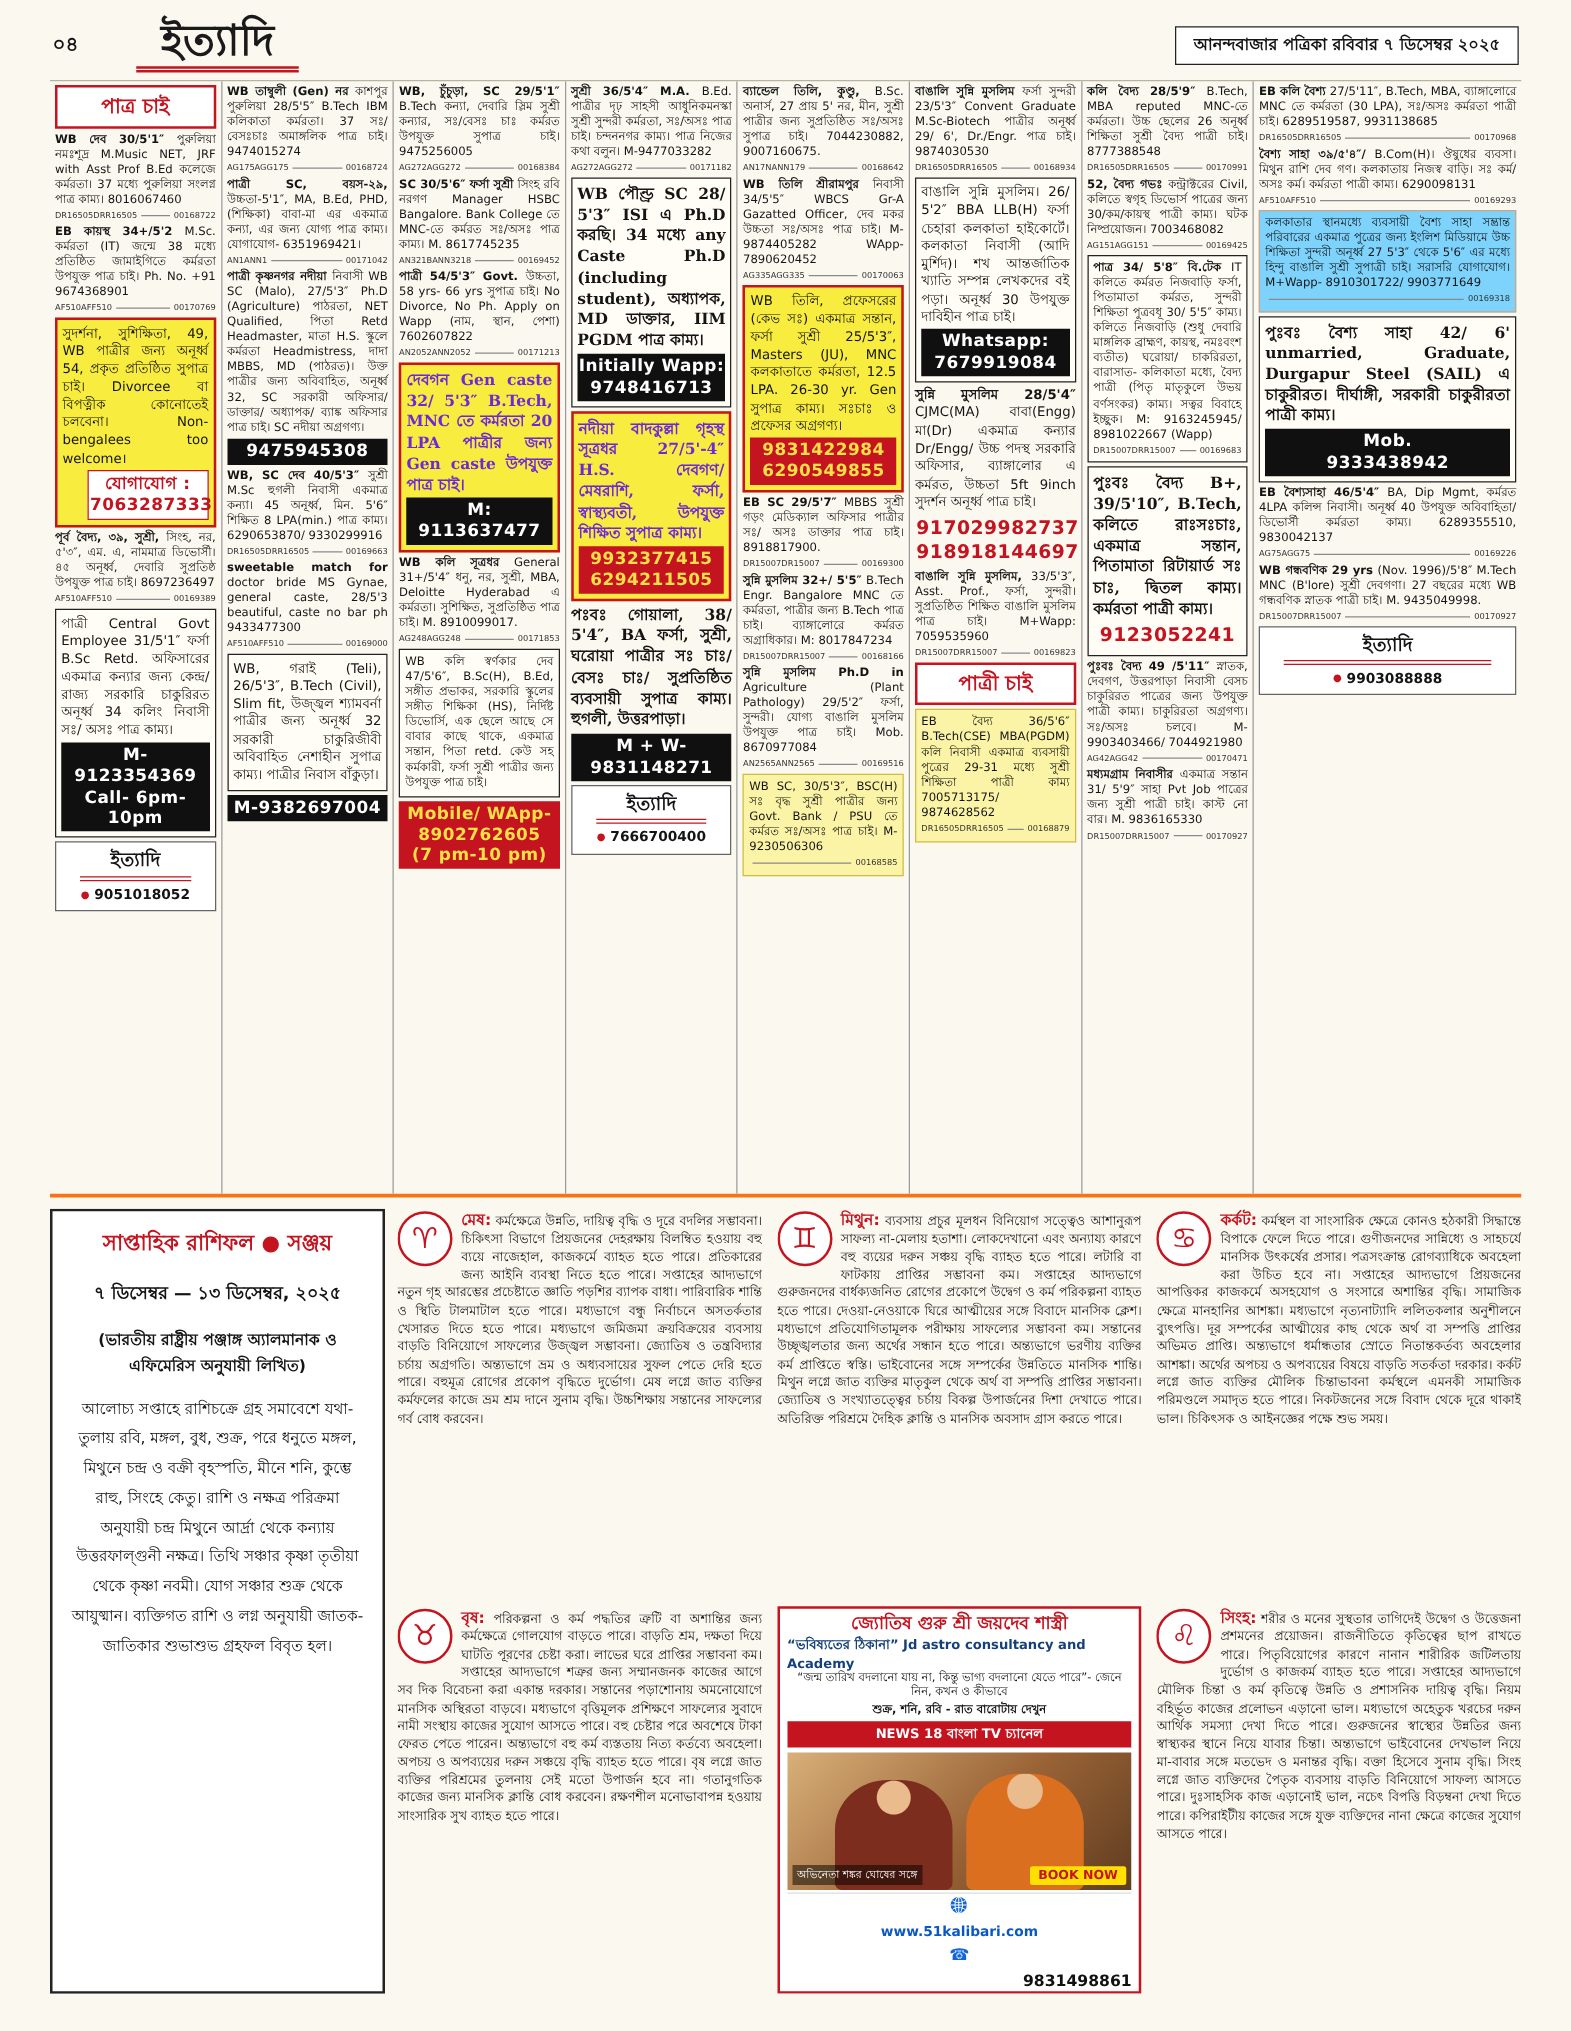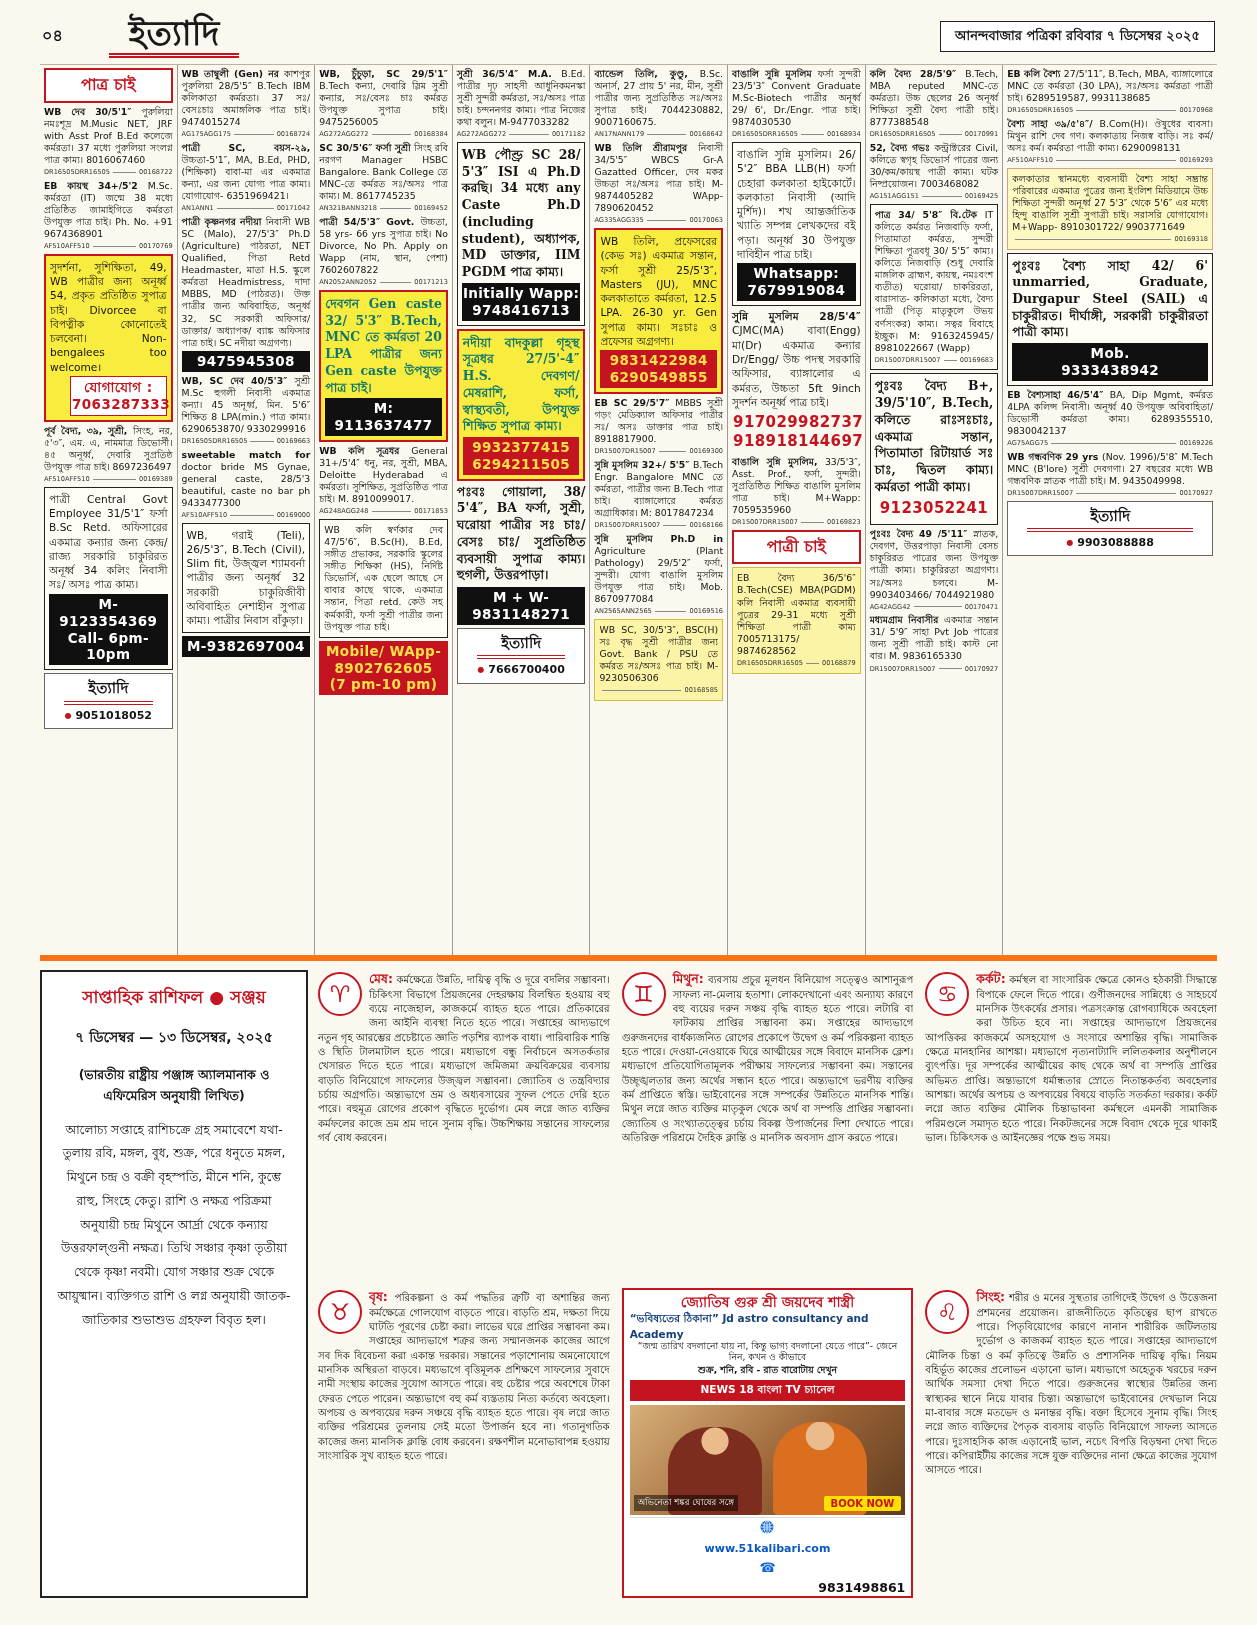--- a/index.html
+++ b/index.html
@@ -7,35 +7,35 @@
   .page{box-sizing:border-box;height:100%;padding:12px 40px 0 40px;}
 
   
   header{display:flex;align-items:flex-end;gap:18px;padding:4px 2px 6px;border-bottom:1px solid #b9b2a2;}
   .pgnum{font-weight:bold;font-size:16px;padding-bottom:8px;}
   .masthead{margin:0 0 0 28px;font-family:"DejaVu Serif",serif;font-weight:bold;font-size:34px;line-height:1;color:#1a1a1a;border-bottom:5px double #c41420;padding:0 20px 3px;}
   .hspace{flex:1;}
   .dateline{border:1.5px solid #222;background:#fff;padding:4px 14px;font-weight:bold;font-size:13px;margin-bottom:6px;}
 
   
-  .classifieds{display:flex;height:890px;overflow:hidden;border-bottom:6px solid #f97316;}
+  .classifieds{display:flex;height:890px;overflow:hidden;border-bottom:3px solid #f97316;}
   .col{flex:1;min-width:0;padding:3px 4px;overflow:hidden;}
   .col+.col{border-left:1px solid #9a9a9a;}
   .col:last-child{flex:1.6;}
   .ad{margin-bottom:3px;font-size:9.3px;line-height:1.3;text-align:justify;}
   .ad-b b{font-weight:bold;}
   .s-box{border:1.5px solid #222;padding:4px;background:#fffdf6;}
   .s-yellow{background:#f8ec3f;border:2px solid #c41420;padding:4px;}
   .s-paleyellow{background:#fbf3a6;border:1px solid #cdbd4a;padding:4px;}
-  .s-peach{background:#fef9c3;border:1px solid #cfa47e;padding:4px;}
+  .s-peach{background:#7dd3fc;border:1px solid #cfa47e;padding:4px;}
   .s-header{border:2.5px solid #c41420;color:#c41420;font-weight:bold;text-align:center;font-size:16px;padding:5px 2px;background:#fff;}
   .s-ityadi{border:1px solid #666;padding:5px 3px;background:#fff;}
   .z-md{font-size:10.6px;line-height:1.35;}
   .z-lg{font-size:12.4px;line-height:1.35;font-weight:bold;font-family:"DejaVu Serif",serif;}
-  .c-red .ad-b{color:#0f766e;}
+  .c-red .ad-b{color:#6d28d9;}
   .ad-ph{font-weight:bold;text-align:center;font-size:13.5px;line-height:1.25;padding:2px 1px;margin-top:2px;letter-spacing:.4px;font-family:"DejaVu Sans",sans-serif;}
   .p-black{background:#101010;color:#fff;}
   .p-red{background:#c41420;color:#fde047;}
   .p-redtext{color:#c41420;font-size:15px;}
   .p-white{background:#fff;color:#c41420;border:1px solid #c41420;margin-left:20px;}
   .code{display:flex;align-items:center;font-size:6.6px;color:#333;margin:2px 0 1px;}
   .code i{flex:1;border-top:1px solid #8a8a8a;margin:0 3px;height:0;}
   .ity-t{font-weight:bold;font-size:15px;text-align:center;font-family:"DejaVu Serif",serif;border-bottom:4px double #c41420;padding-bottom:2px;margin:0 16px 4px;}
   .ity-p{text-align:center;font-weight:bold;font-size:11px;}
   .dot{color:#c41420;font-size:8px;vertical-align:1px;}

